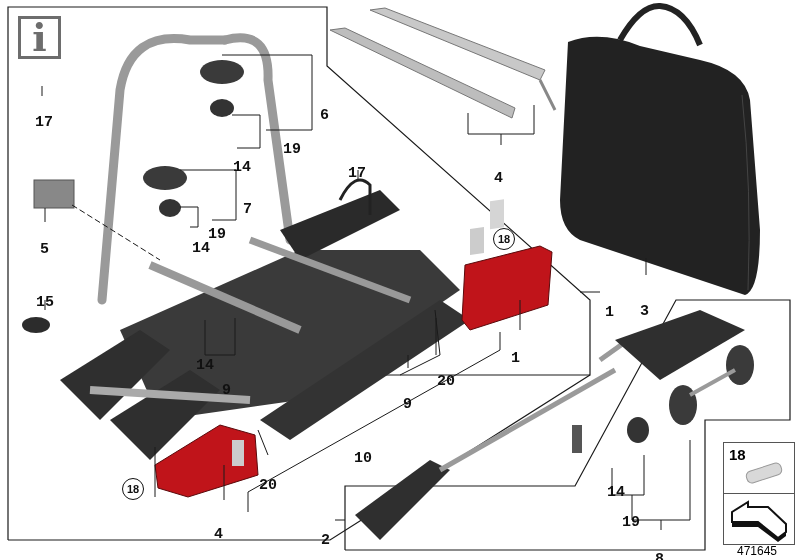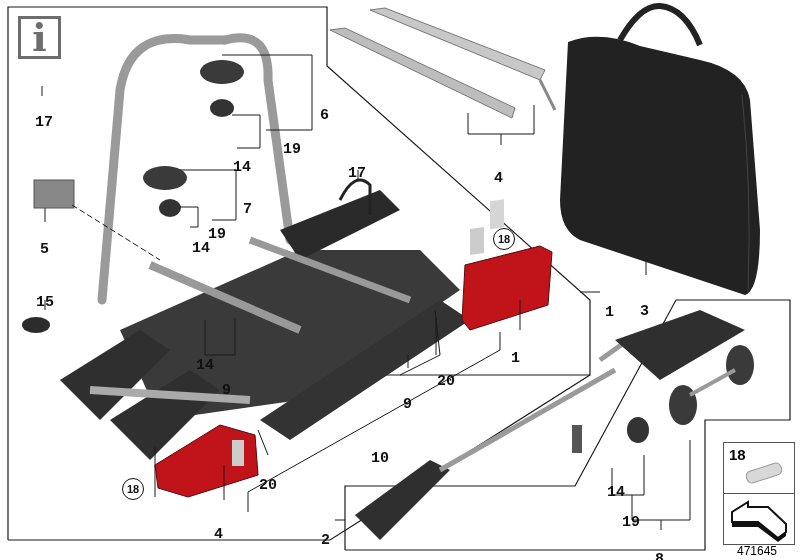--- a/index.html
+++ b/index.html
@@ -132,21 +132,21 @@
   <span class="lbl" style="left:192px;top:222px">14</span>
   <span class="lbl" style="left:40px;top:223px">5</span>
   <span class="lbl" style="left:36px;top:276px">15</span>
   <span class="lbl" style="left:605px;top:286px">1</span>
   <span class="lbl" style="left:640px;top:285px">3</span>
   <span class="lbl" style="left:196px;top:339px">14</span>
   <span class="lbl" style="left:222px;top:364px">9</span>
   <span class="lbl" style="left:511px;top:332px">1</span>
   <span class="lbl" style="left:437px;top:355px">20</span>
   <span class="lbl" style="left:403px;top:378px">9</span>
-  <span class="lbl" style="left:371px;top:432px">10</span>
+  <span class="lbl" style="left:354px;top:432px">10</span>
   <span class="lbl" style="left:259px;top:459px">20</span>
   <span class="lbl" style="left:214px;top:508px">4</span>
   <span class="lbl" style="left:321px;top:514px">2</span>
   <span class="lbl" style="left:607px;top:466px">14</span>
   <span class="lbl" style="left:622px;top:496px">19</span>
   <span class="lbl" style="left:655px;top:533px">8</span>
 
   <span class="circ" style="left:493px;top:228px">18</span>
   <span class="circ" style="left:122px;top:478px">18</span>
 

